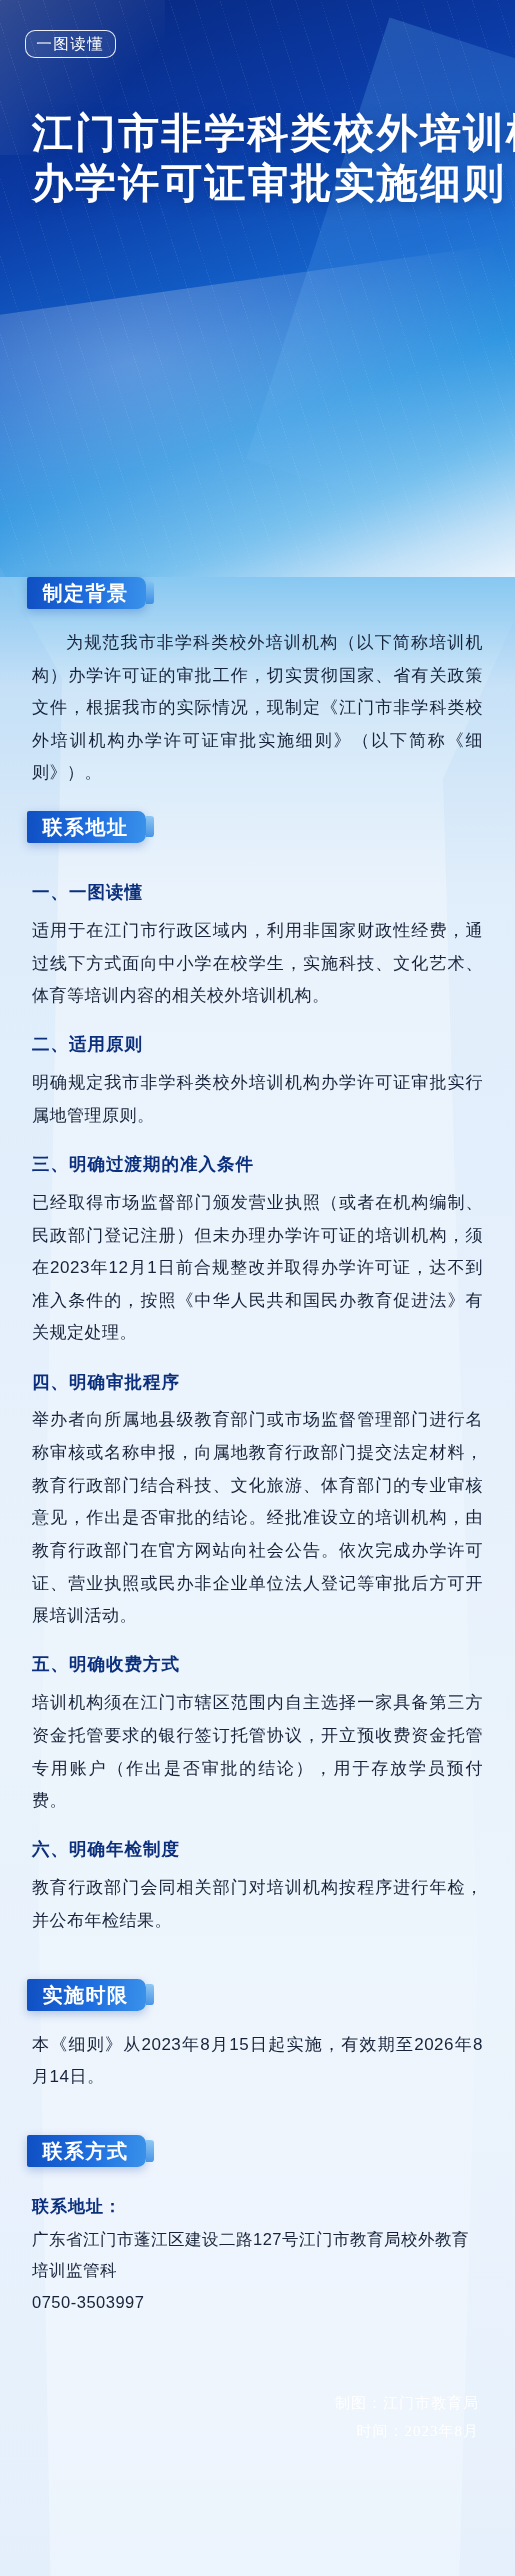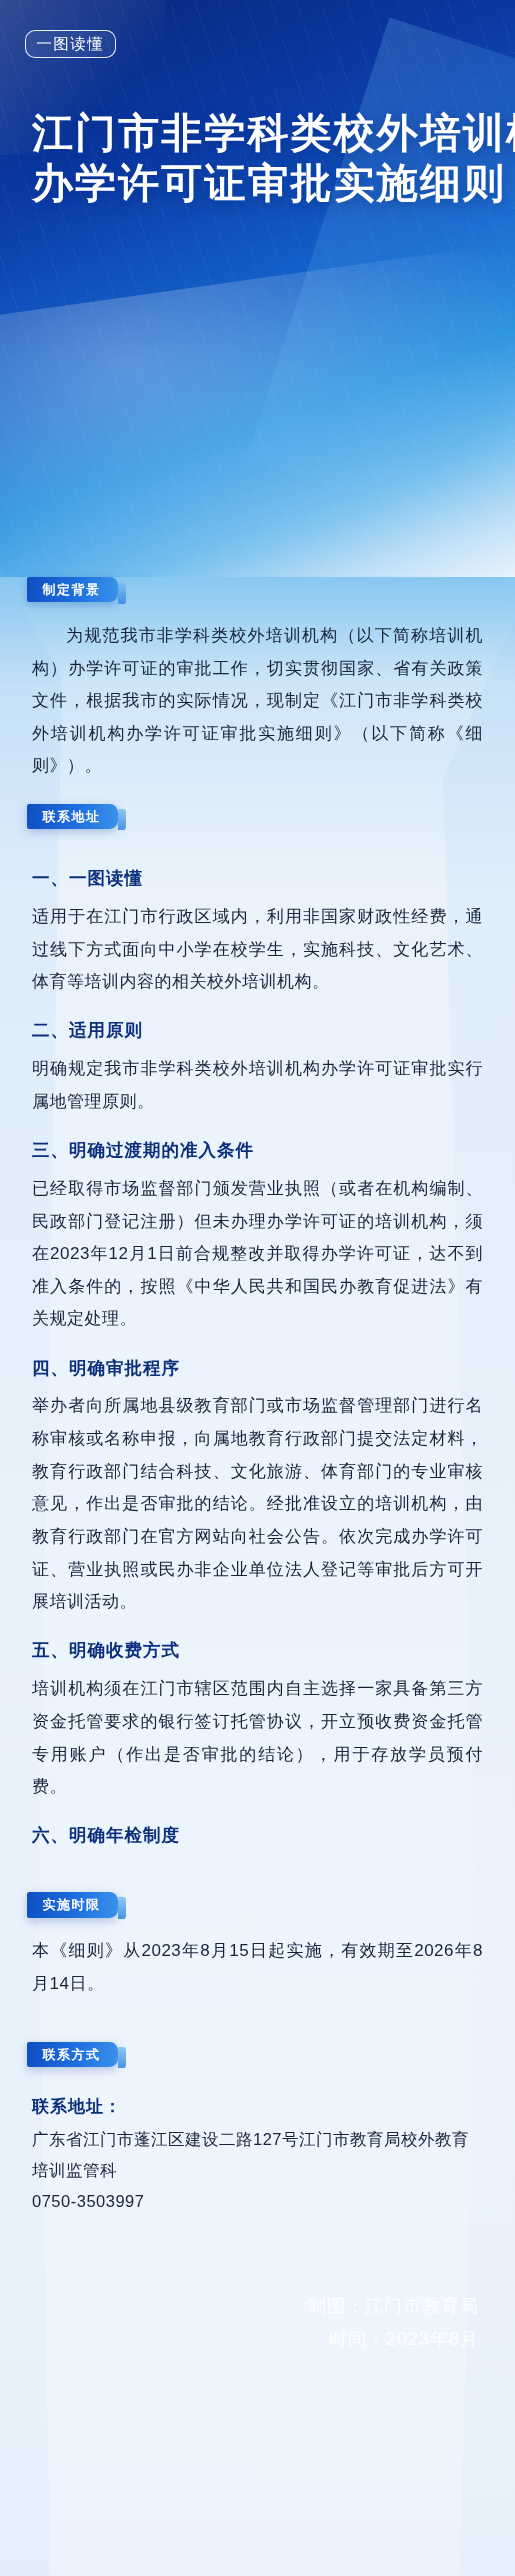--- a/index.html
+++ b/index.html
@@ -87,21 +87,21 @@
   }
   .section { position: relative; margin: 0 0 20.6px 0; }
   .sec-head {
     position: relative;
     display: inline-block;
     margin-left: 27px;
     margin-bottom: 17.5px;
     padding: 6.2px 17.5px 6.2px 15.5px;
     background: linear-gradient(95deg, #0f4fc2 0%, #1f6fe0 55%, #3a92ea 100%);
     color: #fff;
-    font-size: 13px;
+    font-size: 20px;
     font-weight: bold;
     letter-spacing: 1.5px;
     line-height: 1;
     border-radius: 2.1px 8.2px 8.2px 2.1px;
     box-shadow: 0 3.1px 9.3px rgba(20,70,170,0.28);
   }
   .sec-head::after {
     content: "";
     position: absolute; right: -8.2px; top: 5.2px;
     width: 8.2px; height: 21.6px;
@@ -147,23 +147,24 @@
 
   
   .footer {
     position: relative;
     margin-top: 72px;
     padding: 0 36px 36px 0;
     text-align: right;
     color: #ffffff;
   }
   .footer div {
-    font-size: 18px;
+    font-size: 15px;
     line-height: 1.85;
     letter-spacing: 1px;
+    font-family: Liberation Serif, serif;
   }
   .spacer-top { height: 20.6px; }
 </style>
 </head>
 <body>
 
 <div class="page">
 
   <div class="deco hero-bg"></div>
   <div class="deco hero-streak"></div>
@@ -211,20 +212,21 @@
         <div class="plain">举办者向所属地县级教育部门或市场监督管理部门进行名称审核或名称申报，向属地教育行政部门提交法定材料，教育行政部门结合科技、文化旅游、体育部门的专业审核意见，作出是否审批的结论。经批准设立的培训机构，由教育行政部门在官方网站向社会公告。依次完成办学许可证、营业执照或民办非企业单位法人登记等审批后方可开展培训活动。</div>
       </div>
 
       <div>
         <div class="sub-title">五、明确收费方式</div>
         <div class="plain">培训机构须在江门市辖区范围内自主选择一家具备第三方资金托管要求的银行签订托管协议，开立预收费资金托管专用账户（作出是否审批的结论），用于存放学员预付费。</div>
       </div>
 
       <div>
         <div class="sub-title">六、明确年检制度</div>
+        <div class="plain">教育行政部门会同相关部门对培训机构按程序进行年检，并公布年检结果。</div>
       </div>
     </div>
 
     <div class="section">
       <div class="spacer-top"></div>
       <div class="sec-head">实施时限</div>
       <div class="plain">本《细则》从2023年8月15日起实施，有效期至2026年8月14日。</div>
     </div>
 
     <div class="section">

